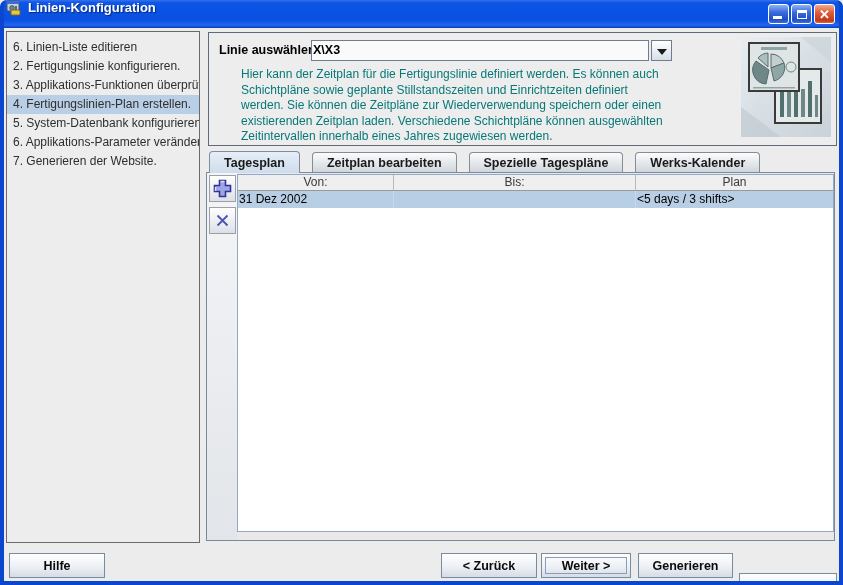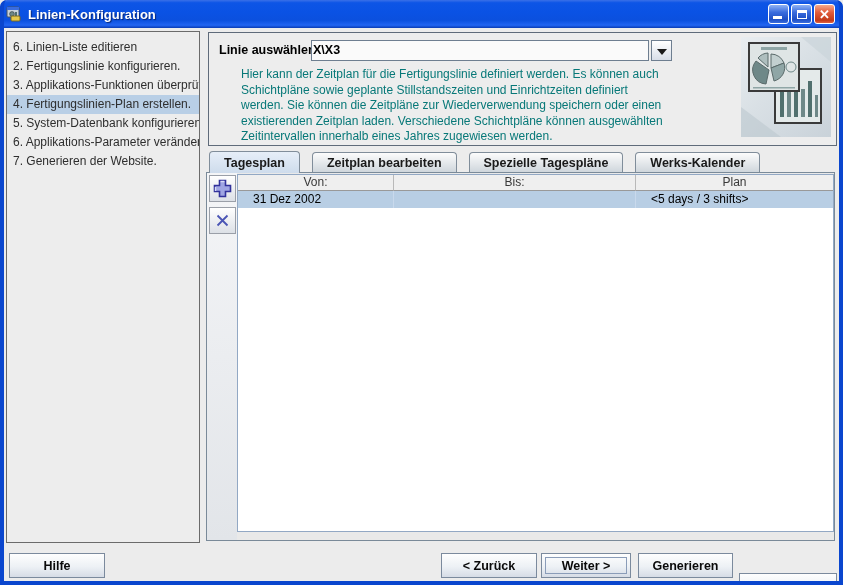--- a/index.html
+++ b/index.html
@@ -6,21 +6,21 @@
   html,body { width:843px; height:585px; overflow:hidden; }
   body { font-family:"Liberation Sans", sans-serif; background:#ECECEC; position:relative; }
 
   .window { position:absolute; inset:0; border-radius:7px 7px 0 0; overflow:hidden; }
   .frame  { position:absolute; inset:0; border-left:4px solid #0A46CE; border-right:4px solid #0A46CE;
             border-bottom:4px solid #0A46CE; border-radius:7px 7px 0 0; pointer-events:none; z-index:50; }
 
   
   .titlebar { position:absolute; top:0; left:0; right:0; height:28px;
     background:linear-gradient(180deg,#3A70E8 0%,#0D55E6 10%,#0A52E4 45%,#0B50DE 72%,#2265F2 90%,#0A3CB4 100%);
-    display:flex; align-items:center; padding:0 6px; border-radius:7px 7px 0 0; }
+    display:flex; padding:0 6px; border-radius:7px 7px 0 0; }
   .titlebar .title { color:#FFF; font-weight:bold; font-size:13px; margin-left:5px;
     text-shadow:1px 1px 1px rgba(0,0,30,.55); }
   .tb-btns { position:absolute; right:8px; top:4px; display:flex; gap:2px; }
   .tb-btn { width:21px; height:20px; border:1px solid #FFF; border-radius:3px; position:relative;
     background:linear-gradient(180deg,#8FB2F4 0%,#3A6CDE 40%,#1E4FC4 80%,#3A6CDE 100%); cursor:pointer; }
   .tb-btn.close { background:linear-gradient(180deg,#F4A98C 0%,#E25E3C 40%,#C23A18 85%,#E06040 100%); }
   .glyph-min { position:absolute; left:4px; bottom:4px; width:9px; height:3px; background:#FFF; }
   .glyph-max { position:absolute; left:5px; top:5px; width:10px; height:9px; border:1px solid #FFF; border-top:3px solid #FFF; }
   .glyph-close { position:absolute; inset:0; color:#FFF; font-weight:bold; font-size:13px; line-height:19px; text-align:center; }
 
@@ -70,21 +70,21 @@
     display:flex; align-items:center; justify-content:center; }
   .toolbtn.add { top:2px; }
   .toolbtn.del { top:34px; }
 
   .scrollpane { position:absolute; left:30px; top:1px; width:597px; height:358px;
     background:#FFF; border:1px solid #92A8C4; overflow:hidden; }
   .trow { display:flex; width:100%; }
   .thead .cell { height:16px; line-height:15px; background:#EFEFEF; color:#3A3A3A; font-size:12px;
     text-align:center; border-right:1px solid #B9B9B9; border-bottom:1px solid #999; cursor:pointer; }
   .tdata .cell { height:17px; line-height:17px; background:#B8CEE4; color:#000; font-size:12px;
-    text-align:left; padding-left:15px; border-right:1px solid #C9D9EC; cursor:default; }
+    text-align:left; padding-left:1px; border-right:1px solid #C9D9EC; cursor:default; }
   .c-von { width:156px; flex:none; } .c-bis { width:242px; flex:none; } .c-plan { flex:1; border-right:none !important; }
 
   
   .btn { position:absolute; top:525px; height:25px; font-family:"Liberation Sans",sans-serif;
     font-size:12.5px; font-weight:bold; color:#0A0A0A; text-align:center;
     background:linear-gradient(180deg,#FEFEFE 0%,#EDF1F5 55%,#D6DCE6 100%);
     border:1px solid #7B8A9D; cursor:pointer; }
   .btn-help  { left:5px;  width:96px; }
   .btn-back  { left:437px; width:96px; }
   .btn-next  { left:537px; width:90px; position:absolute; }

